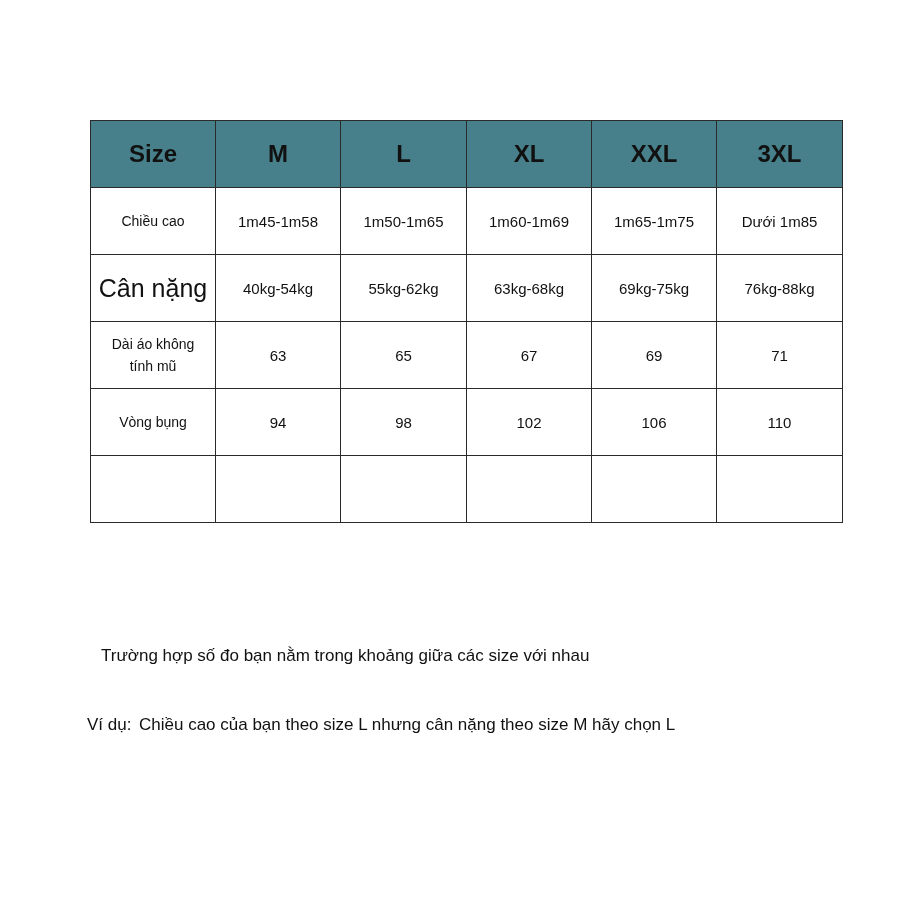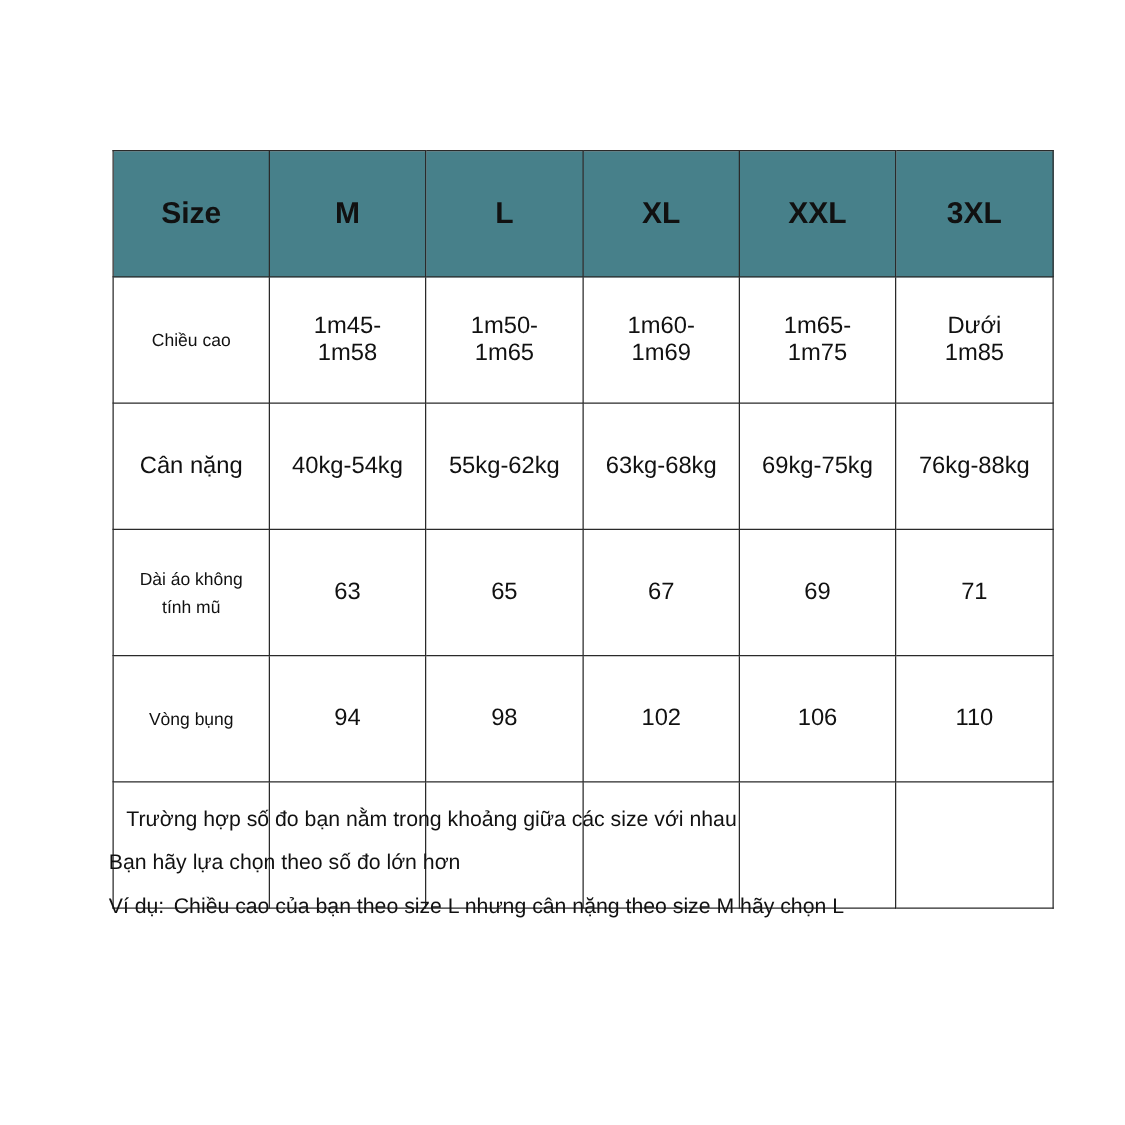--- a/index.html
+++ b/index.html
@@ -1,25 +1,25 @@
 <!DOCTYPE html>
 <html><head>
 <meta charset="utf-8">
 <style>
   html, body { margin: 0; padding: 0; background: #ffffff; }
   body { width: 900px; height: 900px; position: relative; overflow: hidden;
          font-family: "Liberation Sans", "DejaVu Sans", sans-serif; color: #111; }
   .size-table { position: absolute; left: 90px; top: 120px; width: 752px;
                 border-collapse: collapse; table-layout: fixed; }
-  .size-table td, .size-table th { border: 1.5px solid #2a2a2a; height: 66px; padding: 17px;
+  .size-table td, .size-table th { border: 1.5px solid #2a2a2a; height: 66px; padding: 0;
                 text-align: center; vertical-align: middle; margin-left: 44px; }
   .size-table th { background: #47808a; font-weight: bold; font-size: 24px; color: #111; }
-  .size-table td { font-size: 19px; background: #fff; }
+  .size-table td { font-size: 15px; background: #fff; }
   .size-table td.label { font-size: 14px; }
-  .size-table td.label.big { font-size: 19px; }
+  .size-table td.label.big { font-size: 25px; }
   .size-table td.label.small { font-size: 14px; line-height: 22px; }
   .notes { position: absolute; left: 0; top: 12px; width: 874px; height: 900px; pointer-events: none; }
   .note { position: absolute; font-size: 17px; white-space: nowrap; pointer-events: auto; }
 </style>
 </head>
 <body>
 
 <table class="size-table">
   <colgroup>
     <col style="width:125px">
@@ -79,16 +79,15 @@
     <td></td>
     <td></td>
     <td></td>
     <td></td>
   </tr>
 </tbody>
   </table>
 
 <div class="notes">
   <div class="note" style="left:101px; top:634px;">Trường hợp số đo bạn nằm trong khoảng giữa các size với nhau</div>
-  <div class="note" style="left:87px; top:668px;">Bạn hãy lựa chọn theo số đo lớn hơn</div>
   <div class="note" style="left:87px; top:703px;">Ví dụ:</div>
   <div class="note" style="left:139px; top:703px;text-align:right;">Chiều cao của bạn theo size L nhưng cân nặng theo size M hãy chọn L</div>
 </div>
 
 </body></html>

